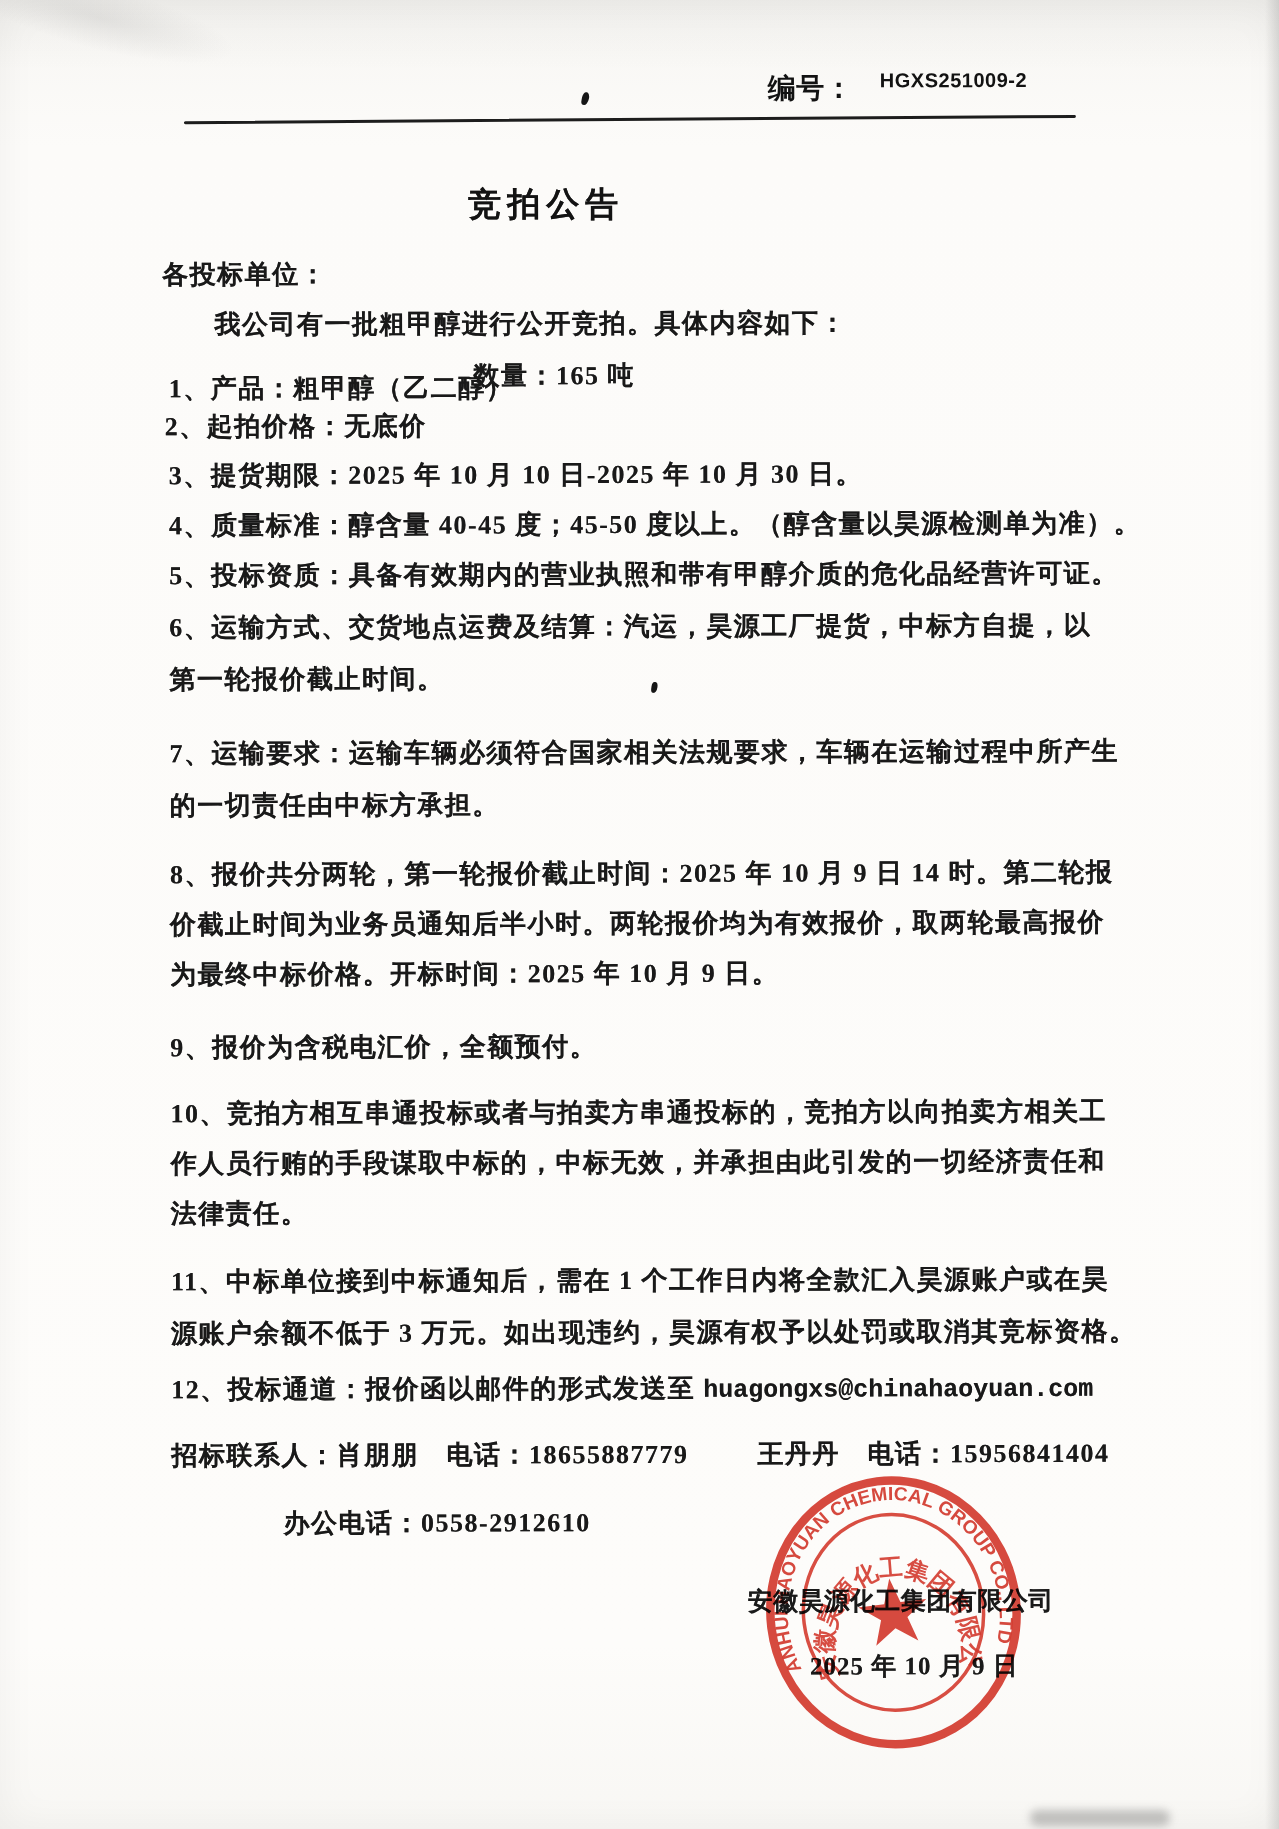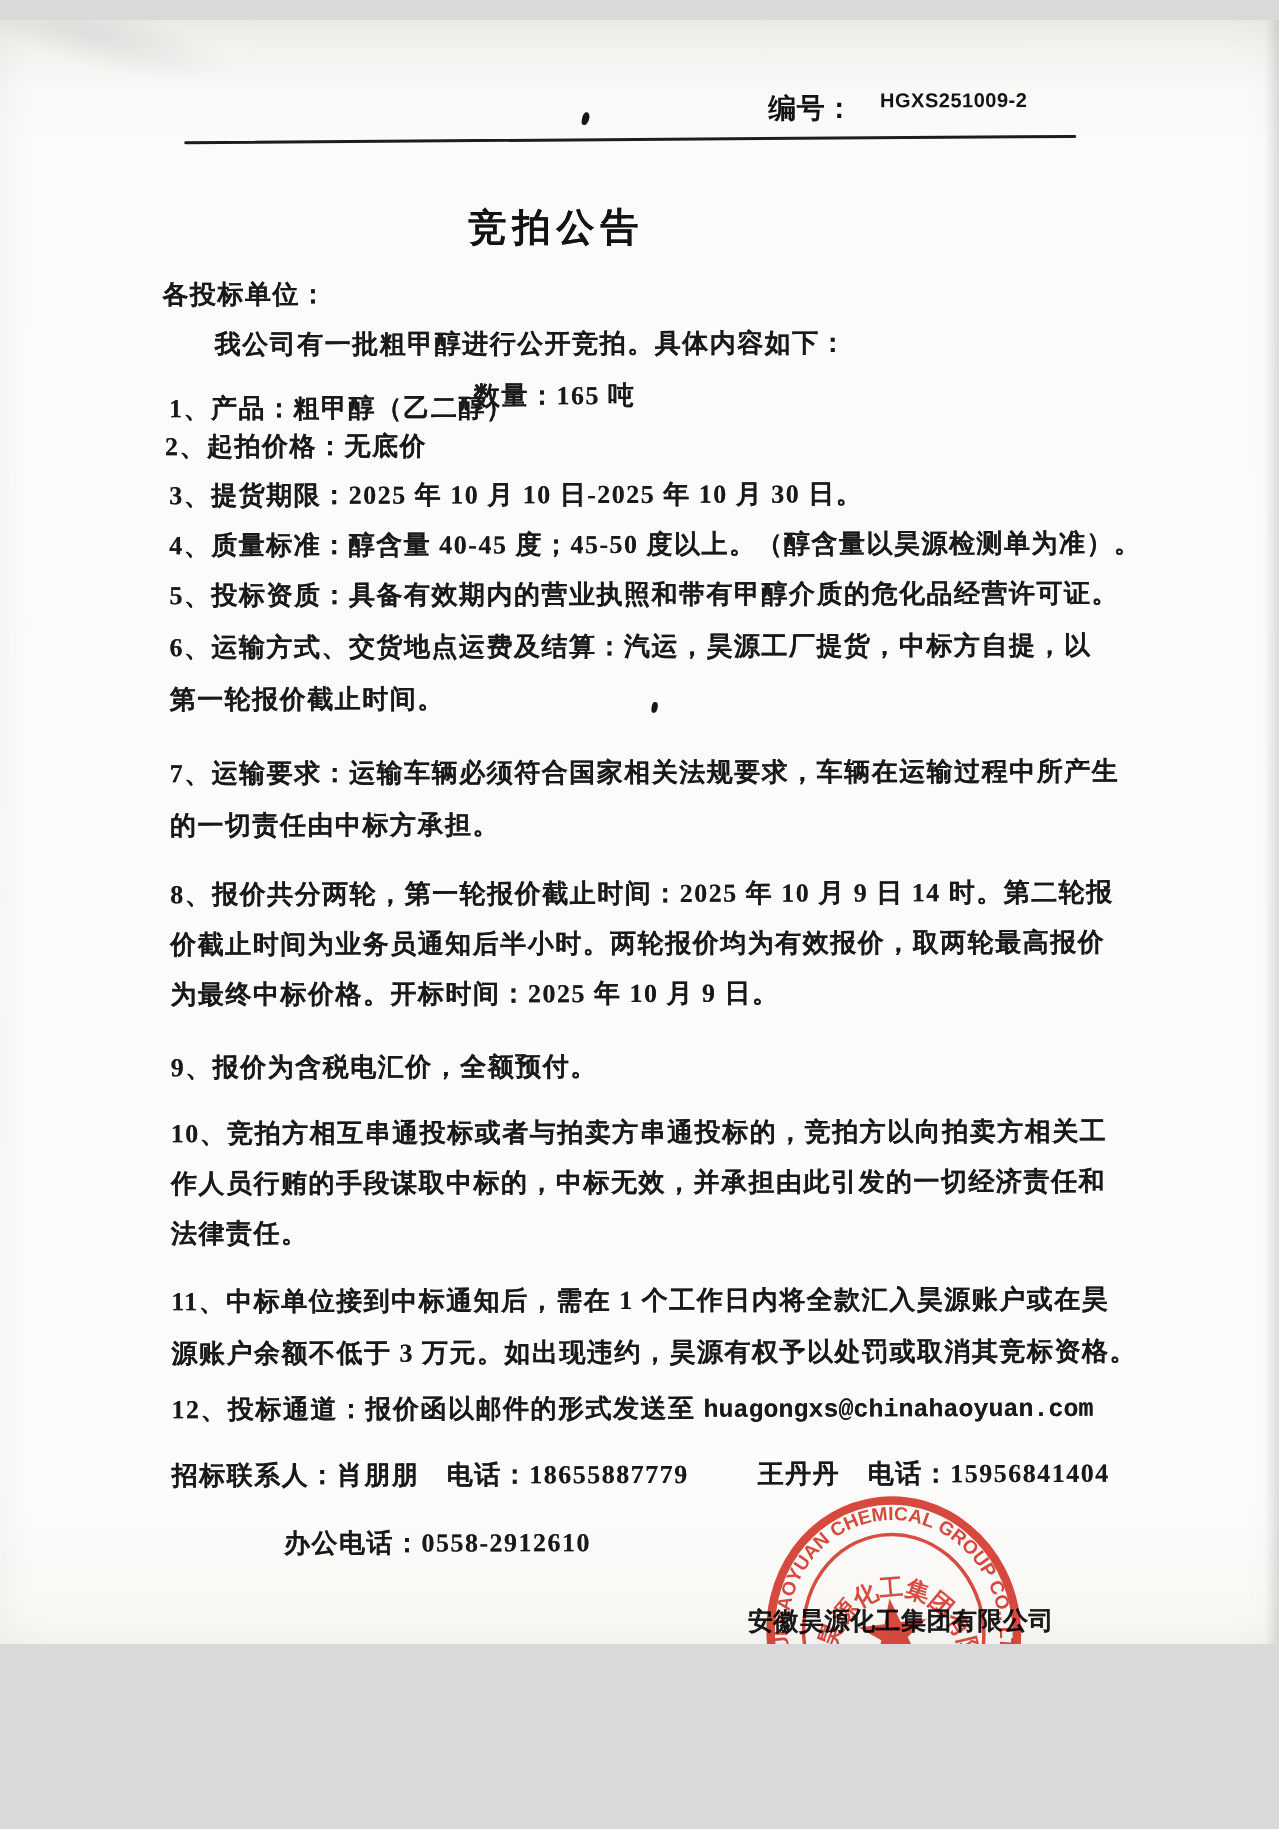--- a/index.html
+++ b/index.html
@@ -3,25 +3,24 @@
 <meta charset="utf-8">
 <style>
   html,body{margin:0;padding:0;}
   body{
     width:1279px;height:1829px;
     background:#d9d9d9;
     font-family:"Liberation Serif", serif;
   }
   .page{
     position:relative;
-    width:1279px;height:1624px;
+    width:1279px;height:1829px;
     background:linear-gradient(180deg,#f7f6f3 0%,#fcfbf9 8%,#fdfcfa 90%,#f8f7f4 100%);
     overflow:hidden;
     box-shadow:inset 0 0 40px rgba(0,0,0,0.05);
-    margin-top:20px;
   }
   .doc{
     position:absolute;inset:0;
     transform:rotate(-0.15deg);
     color:#171717;
   }
   .line{
     position:absolute;
     font-family:"Liberation Serif", serif;
     font-weight:700;
@@ -44,21 +43,21 @@
     position:absolute;
     left:186px;top:118px;
     width:892px;height:3px;
     background:#1d1d1d;
     transform:rotate(-0.25deg);
     border-radius:2px;
   }
   .title{
     position:absolute;
     left:470px;top:182px;
-    font-size:38px;
+    font-size:33px;
     font-weight:700;
     letter-spacing:6px;
     color:#131313;
     text-shadow:0 0 0.6px rgba(0,0,0,0.7);
     white-space:nowrap;
   }
   .mono{
     font-family:"Liberation Mono", monospace;
     letter-spacing:0px;
     font-size:25px;

